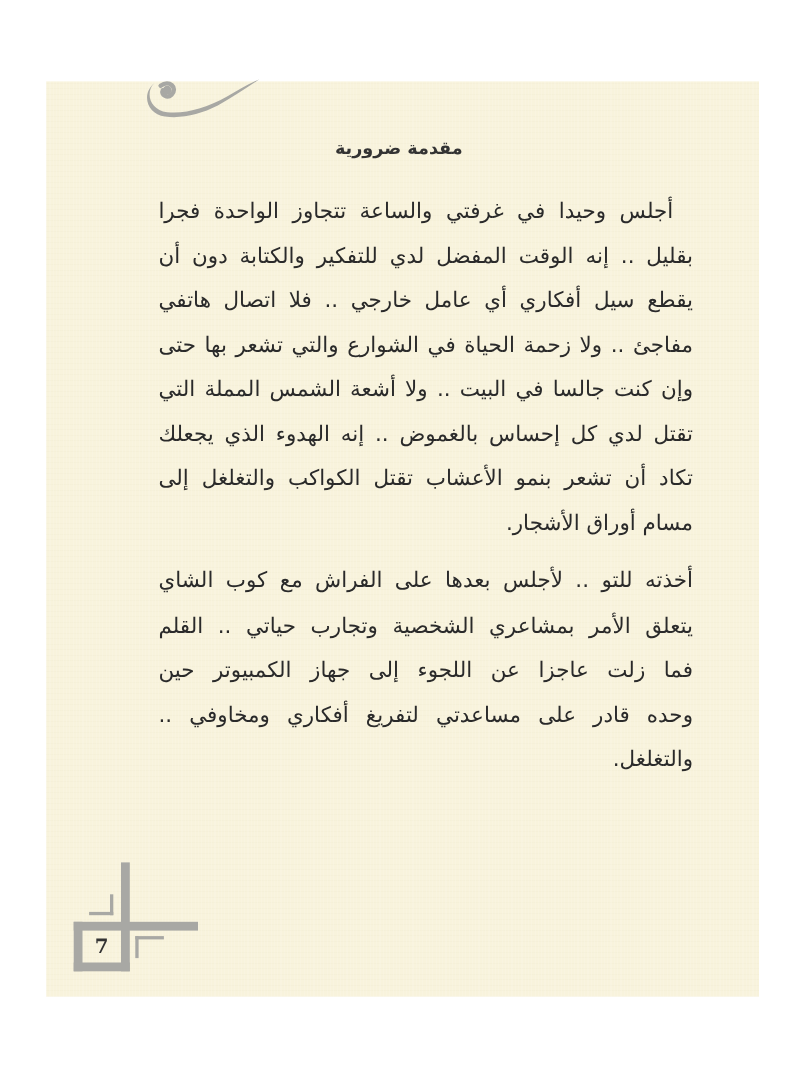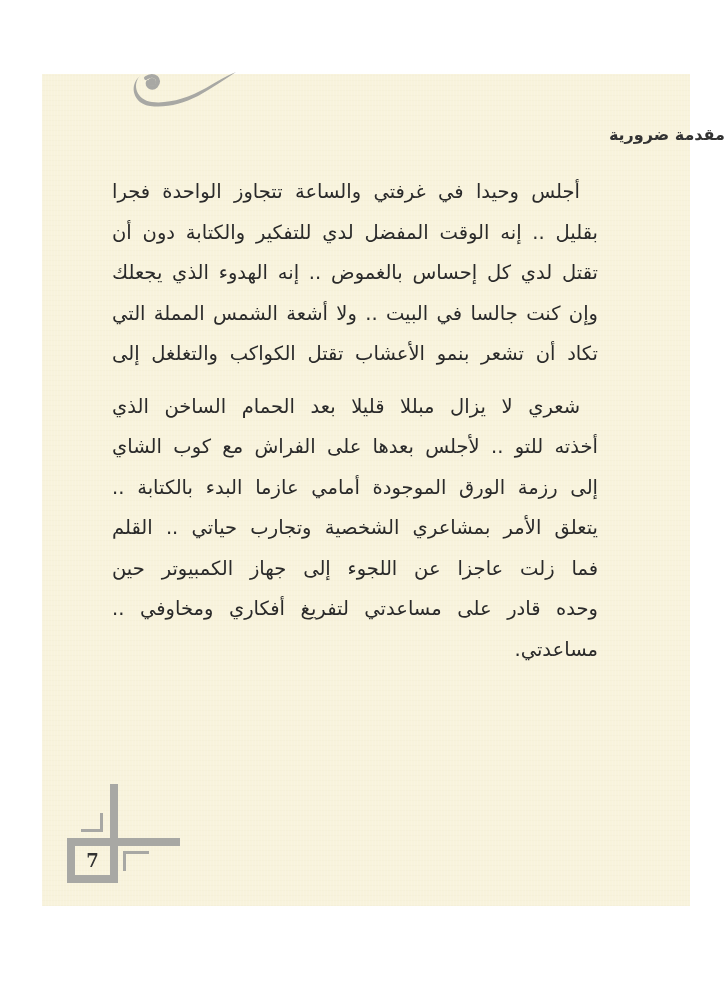--- a/index.html
+++ b/index.html
@@ -30,28 +30,29 @@
       left: 128px;
       top: 66px;
       width: 110px;
       height: 44px;
     }
     .title {
       position: absolute;
       left: 0;
       width: 725px;
       top: 125px;
+      text-align: center;
       font-size: 16px;
       font-weight: bold;
       color: #333333;
       direction: rtl;
     }
     .body-text {
       position: absolute;
-      left: 112px;
+      left: 144px;
       width: 486px;
       top: 172px;
       direction: rtl;
       color: #2a2a2a;
       font-size: 19.5px;
     }
     .line {
       height: 40.5px;
       line-height: 40.5px;
       white-space: nowrap;
@@ -103,33 +104,34 @@
   <path d="M18,12 C26,6 34,14 28,20 C24,24 18,20 20,16" fill="none" stroke="#a8a8a4" stroke-width="4" stroke-linecap="round"></path>
   <circle cx="24" cy="16" r="4" fill="#a8a8a4"></circle>
 </svg>
 
 <div class="title">مقدمة ضرورية</div>
 
 <div class="body-text">
   <div>
     <div class="line indent">أجلس وحيدا في غرفتي والساعة تتجاوز الواحدة فجرا</div>
     <div class="line">بقليل .. إنه الوقت المفضل لدي للتفكير والكتابة دون أن</div>
+    <div class="line">يقطع سيل أفكاري أي عامل خارجي .. فلا اتصال هاتفي</div>
+    <div class="line">مفاجئ .. ولا زحمة الحياة في الشوارع والتي تشعر بها حتى</div>
+    <div class="line">وإن كنت جالسا في البيت .. ولا أشعة الشمس المملة التي</div>
     <div class="line">تقتل لدي كل إحساس بالغموض .. إنه الهدوء الذي يجعلك</div>
-    <div class="line">وإن كنت جالسا في البيت .. ولا أشعة الشمس المملة التي</div>
     <div class="line">تكاد أن تشعر بنمو الأعشاب تقتل الكواكب والتغلغل إلى</div>
+    <div class="line last">مسام أوراق الأشجار.</div>
   </div>
   <div class="para-gap"></div>
   <div>
-    <div class="line indent">شعري لا يزال مبللا قليلا بعد الحمام الساخن الذي</div>
     <div class="line">أخذته للتو .. لأجلس بعدها على الفراش مع كوب الشاي</div>
-    <div class="line">إلى رزمة الورق الموجودة أمامي عازما البدء بالكتابة ..</div>
     <div class="line">يتعلق الأمر بمشاعري الشخصية وتجارب حياتي .. القلم</div>
     <div class="line">فما زلت عاجزا عن اللجوء إلى جهاز الكمبيوتر حين</div>
     <div class="line">وحده قادر على مساعدتي لتفريغ أفكاري ومخاوفي ..</div>
-    <div class="line last">مساعدتي.</div>
+    <div class="line last">والتغلغل.</div>
   </div>
 </div>
 
 <div class="pn-ornament">
 
   <div class="bar" style="left:50px; top:4px; width:8px; height:99px;"></div>
 
   <div class="bar" style="left:7px; top:58px; width:113px; height:8px;"></div>
 
   <div class="bar" style="left:7px; top:58px; width:8px; height:45px;"></div>

